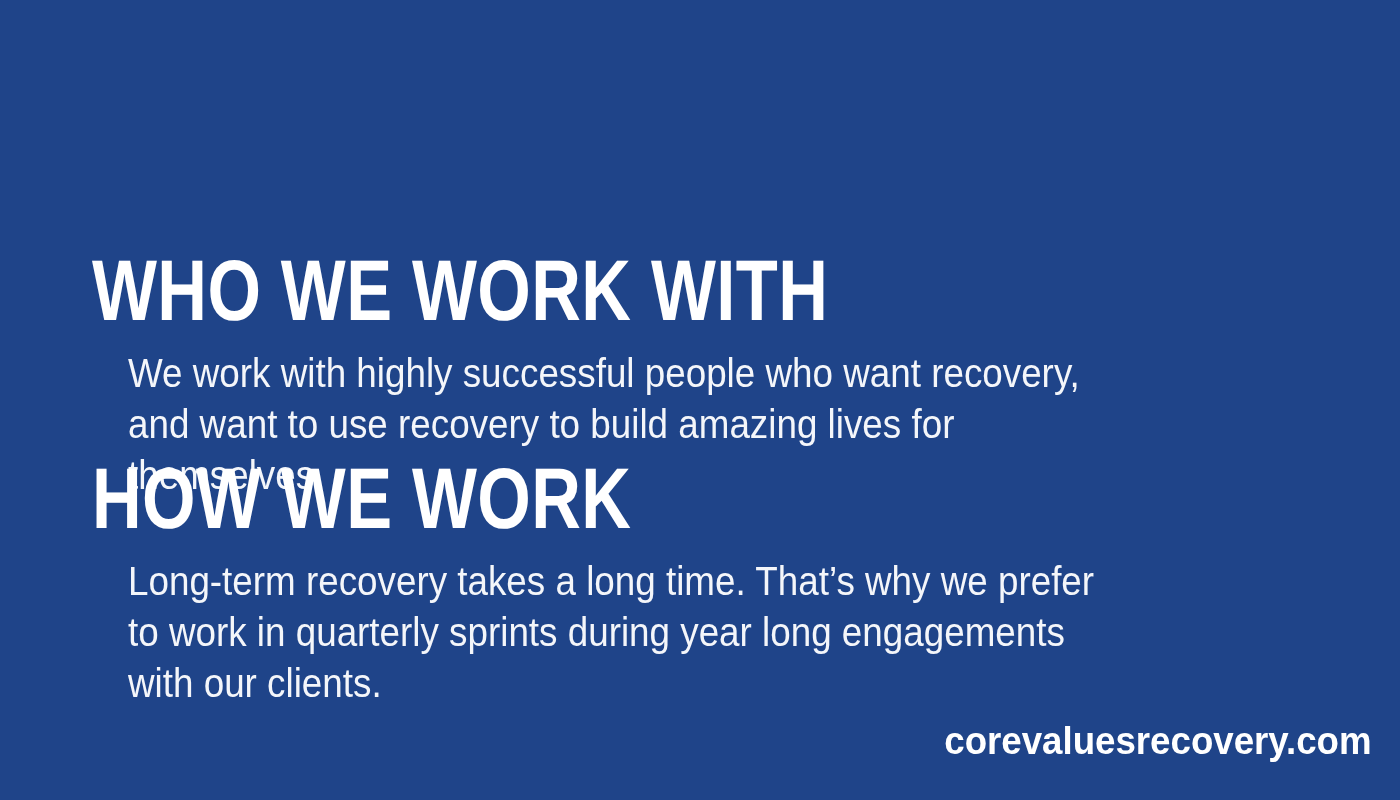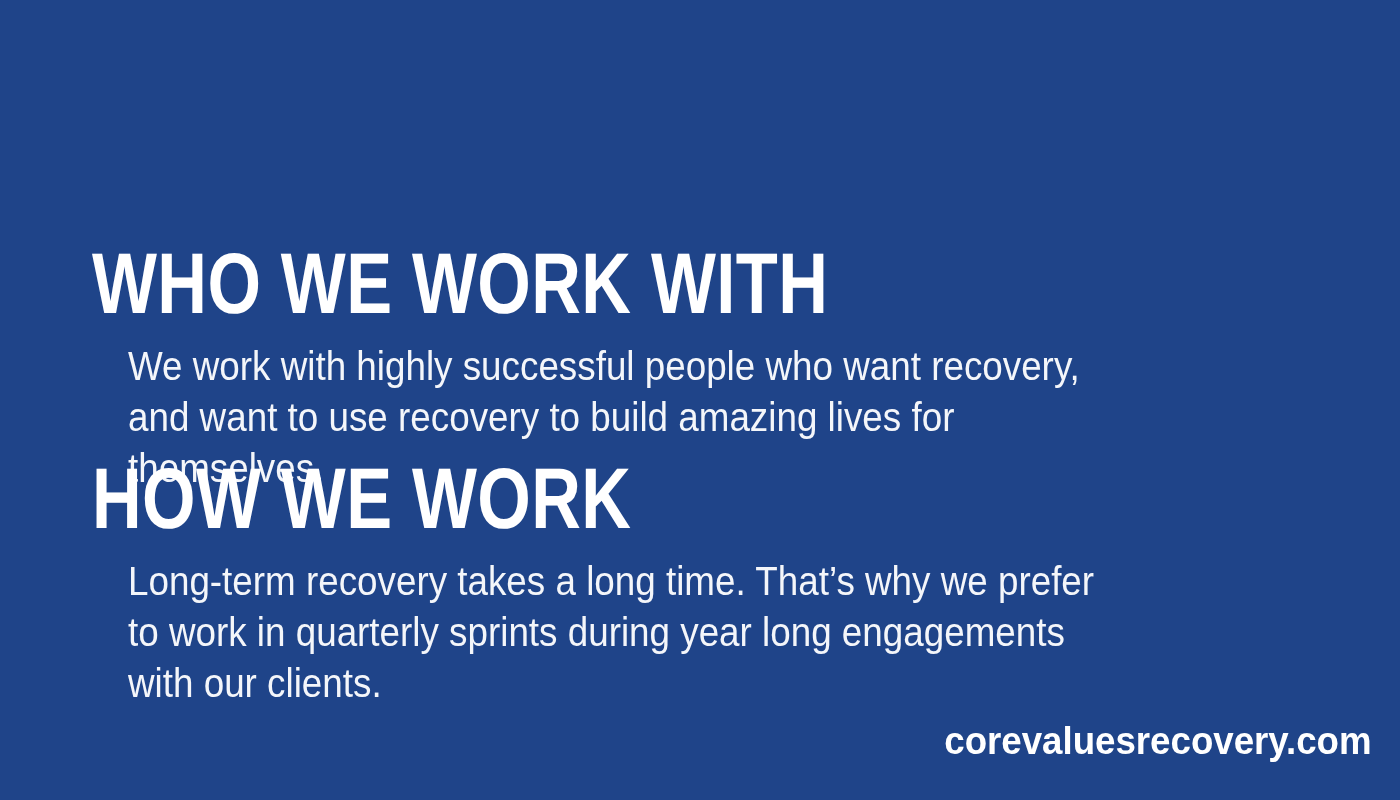--- a/index.html
+++ b/index.html
@@ -61,21 +61,21 @@
     margin: 0;
     margin-left: 36px;
     max-width: 1055px;
     transform: scaleX(0.92);
     transform-origin: left top;
     white-space: pre-line;
   }
 
   
   #section-who-we-are       { top: 44px; }
-  #section-who-we-work-with { top: 245px; }
+  #section-who-we-work-with { top: 252px; }
   #section-how-we-work      { top: 460px; }
 
   .heading-row { height: 94px; }
   #section-who-we-work-with .heading-row { height: 96px; }
   #section-how-we-work .heading-row { height: 96px; }
 
   .footer-url {
     position: absolute;
     right: 28px;
     bottom: 40px;

